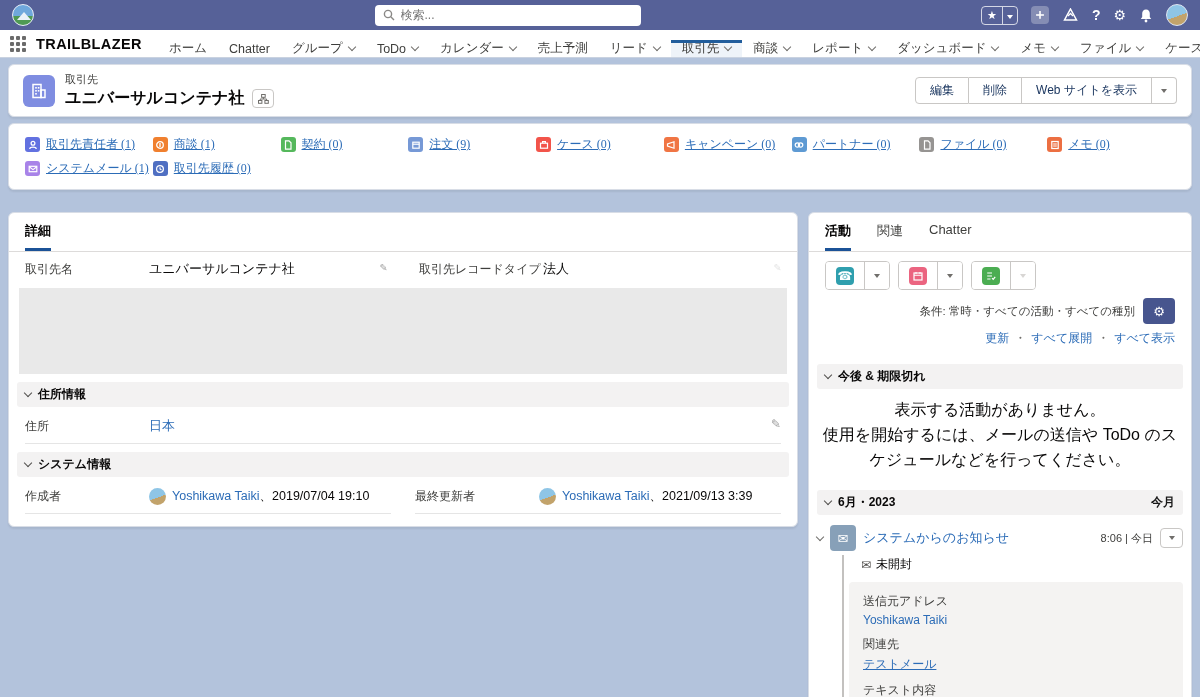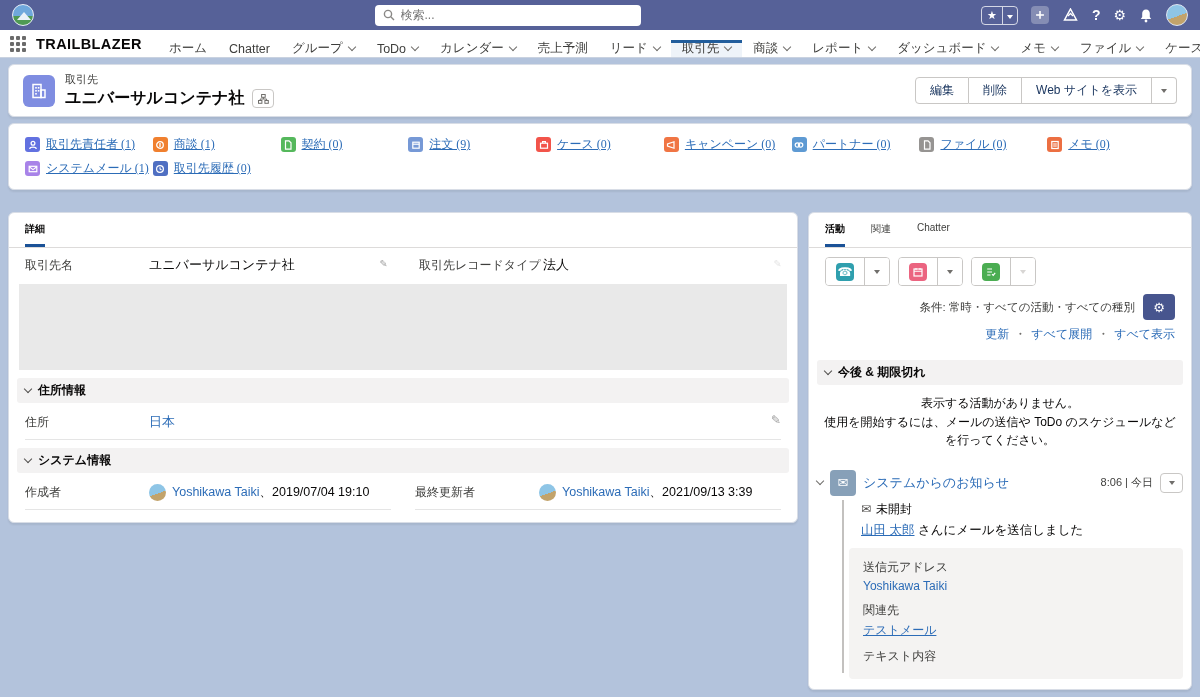--- a/index.html
+++ b/index.html
@@ -64,21 +64,21 @@
   .ic-order{background:#7699d6}.ic-case{background:#f2544a}.ic-campaign{background:#f07544}
   .ic-partner{background:#5e9ad3}.ic-file{background:#969492}.ic-note{background:#ec6f42}
   .ic-sysmail{background:#a883e8}.ic-history{background:#4f6fc2}
 
   
   .columns { display:flex; gap:10px; margin:22px 8px 0; align-items:flex-start; }
   .detail-card { flex:1; padding-bottom:12px; }
   .activity-card { width:384px; flex:0 0 auto; padding-bottom:10px; }
 
   .tabs-row { padding:9px 16px 0; border-bottom:1px solid #dddbda; display:flex; gap:26px; }
-  .ptab { font-size:10px; color:#3e3e3c; padding-bottom:8px; cursor:pointer; }
+  .ptab { font-size:13px; color:#3e3e3c; padding-bottom:8px; cursor:pointer; }
   .ptab.active { font-weight:bold; color:#080707; border-bottom:3px solid #1b5297; }
 
   .fields-grid { display:grid; grid-template-columns:1fr 1fr; }
   .field { display:flex; align-items:flex-start; padding:8px 16px 5px;font-family:Liberation Mono, monospace; }
   .f-label { flex:0 0 124px; font-size:12px; color:#3e3e3c; padding-top:1px; }
   .f-value { font-size:13px; color:#080707; }
   .f-value a { color:#2c6cb7; text-decoration:none; }
   .pencil { margin-left:auto; color:#9b9b9b; font-size:12px; cursor:pointer; }
   .pencil.faint { opacity:.3; }
 
@@ -106,21 +106,21 @@
   .mic-call{background:#2f9fae}.mic-event{background:#eb6480}.mic-task{background:#4bad52}
   .tri.dis { border-top-color:#d8d6d4; }
 
   .filter-row { padding:3px 16px 0; display:flex; justify-content:flex-end; align-items:center; gap:8px; }
   .filter-txt { font-size:11.5px; color:#3e3e3c; }
   .gear-btn { width:32px; height:26px; border-radius:4px; background:#47558e; color:#fff; display:flex; align-items:center; justify-content:center; font-size:13px; cursor:pointer; }
   .alinks-row { padding:6px 16px 9px; display:flex; justify-content:flex-end; align-items:center; gap:5px; font-size:12px;margin-left:36px; }
   .alinks-row a { color:#2c6cb7; text-decoration:none; cursor:pointer; }
   .alinks-row .dot { color:#706e6b; }
 
-  .empty-block { text-align:center; font-size:12px; color:#080707; padding:9px 10px 10px; line-height:1.55; }
+  .empty-block { text-align:center; font-size:16px; color:#080707; padding:9px 10px 10px; line-height:1.55; }
 
   .email-item { position:relative; padding:10px 8px 0 8px; }
   .email-head { display:flex; align-items:center; gap:7px; }
   .email-ic { width:26px; height:26px; border-radius:4px; background:#87a0b8; color:#fff; display:flex; align-items:center; justify-content:center; font-size:13px; flex:0 0 auto; }
   .email-title { font-size:13px; color:#2c6cb7; text-decoration:none; flex:1; cursor:pointer; }
   .email-time { font-size:11px; color:#3e3e3c; white-space:nowrap; }
   .mini-dd { width:23px; height:20px; border:1px solid #c9c7c5; border-radius:4px; background:#fff; display:flex; align-items:center; justify-content:center; cursor:pointer; }
   .tl-line { position:absolute; left:33px; top:40px; bottom:6px; width:2px; background:#c3c1bf; }
   .email-body { margin-left:44px; padding-top:5px; }
   .status-line { display:flex; align-items:center; gap:5px; font-size:12px; color:#080707; }
@@ -494,39 +494,41 @@
 
       <div class="sec-hdr">
         <span class="chev"></span>
         <b>今後 &amp; 期限切れ</b>
       </div>
       <div class="empty-block">
         <div>表示する活動がありません。</div>
         <div>使用を開始するには、メールの送信や ToDo のスケジュールなどを行ってください。</div>
       </div>
 
+      <div class="sec-hdr">
+        <span class="chev"></span>
+        <b>6月・2023</b>
+        <span class="right">今月</span>
+      </div>
 
       <div class="email-item">
         <div class="email-head">
           <span class="chev"></span>
           <span class="email-ic">✉</span>
           <a class="email-title">システムからのお知らせ</a>
           <span class="email-time">8:06 | 今日</span>
           <span class="mini-dd">
               <span class="tri"></span>
             </span>
         </div>
         <div class="tl-line"></div>
         <div class="email-body">
           <div class="status-line">
             <span class="env">✉</span>
             <span>未開封</span>
-          </div>
-          <div class="sent-line">
-            <a>山田 太郎</a><span> さんにメールを送信しました</span>
           </div>
           <div class="email-card">
             <div class="ec-grid">
               <div>
                 <div class="ec-label">送信元アドレス</div>
                 <a>Yoshikawa Taiki</a>
               </div>
             </div>
             <div class="ec-sec">
               <div class="ec-label">関連先</div>

